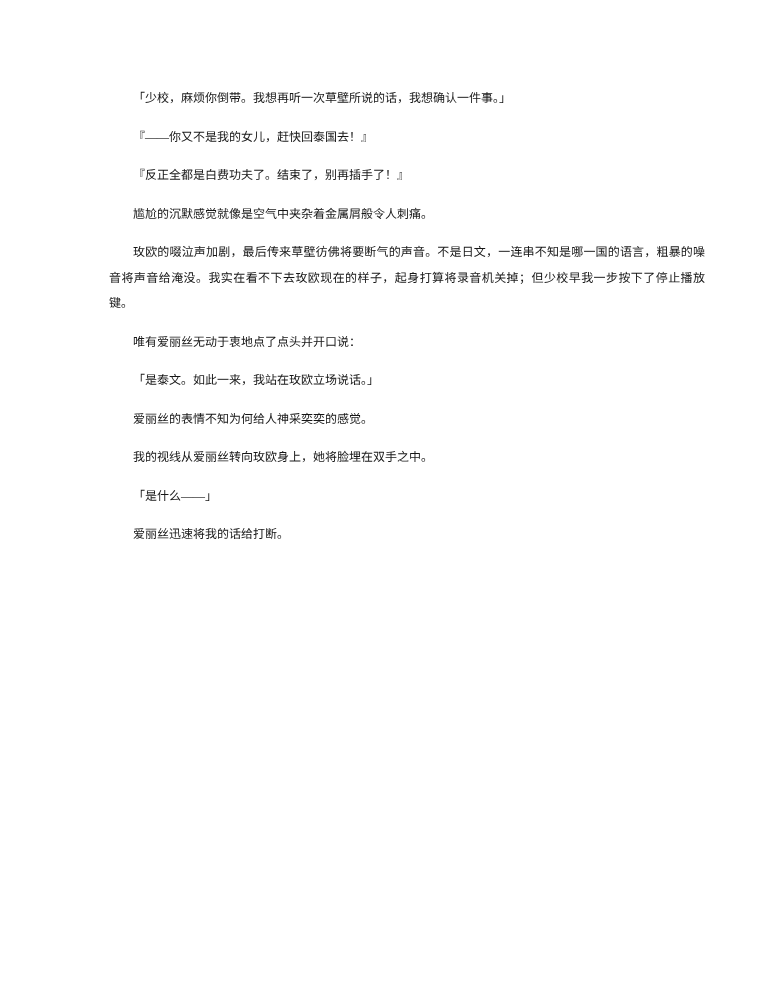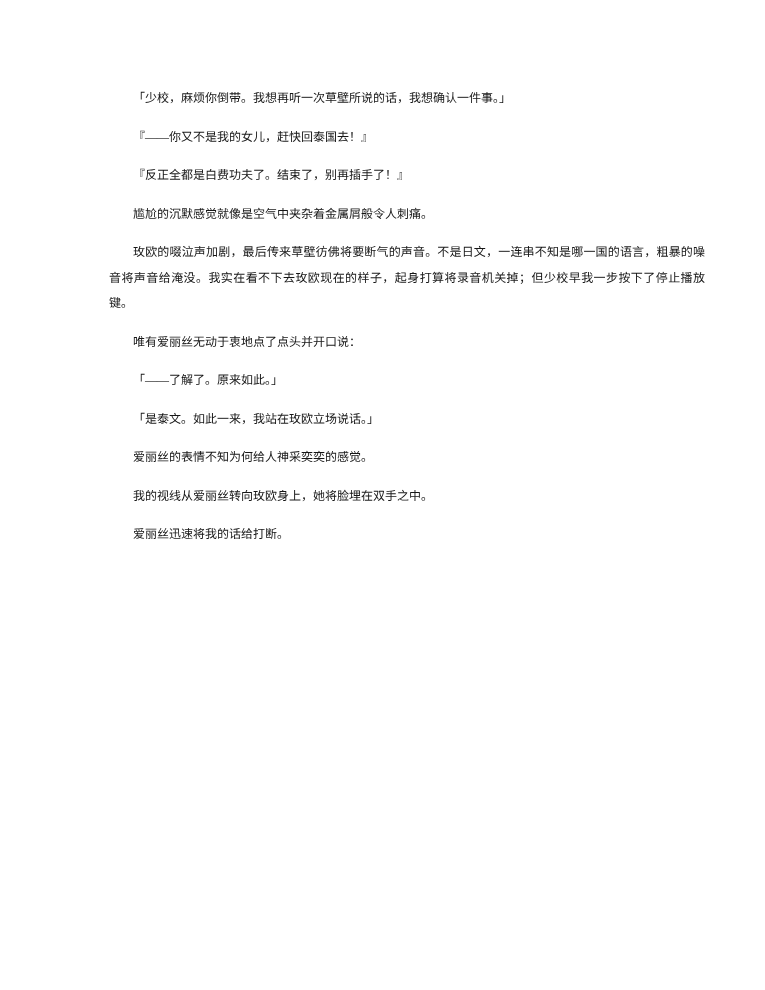--- a/index.html
+++ b/index.html
@@ -38,19 +38,19 @@
 <body>
 
 <div class="page">
   <div class="content" id="paragraph-container">
       <p>「少校，麻烦你倒带。我想再听一次草壁所说的话，我想确认一件事。」</p>
       <p>『——你又不是我的女儿，赶快回泰国去！』</p>
       <p>『反正全都是白费功夫了。结束了，别再插手了！』</p>
       <p>尴尬的沉默感觉就像是空气中夹杂着金属屑般令人刺痛。</p>
       <p>玫欧的啜泣声加剧，最后传来草壁彷佛将要断气的声音。不是日文，一连串不知是哪一国的语言，粗暴的噪音将声音给淹没。我实在看不下去玫欧现在的样子，起身打算将录音机关掉；但少校早我一步按下了停止播放键。</p>
       <p>唯有爱丽丝无动于衷地点了点头并开口说：</p>
-      <p>「——了解了。原来如此。」</p>
       <p>「是泰文。如此一来，我站在玫欧立场说话。」</p>
       <p>爱丽丝的表情不知为何给人神采奕奕的感觉。</p>
       <p>我的视线从爱丽丝转向玫欧身上，她将脸埋在双手之中。</p>
+      <p>「是什么——」</p>
       <p>爱丽丝迅速将我的话给打断。</p>
     </div>
 </div>
 
 </body></html>

